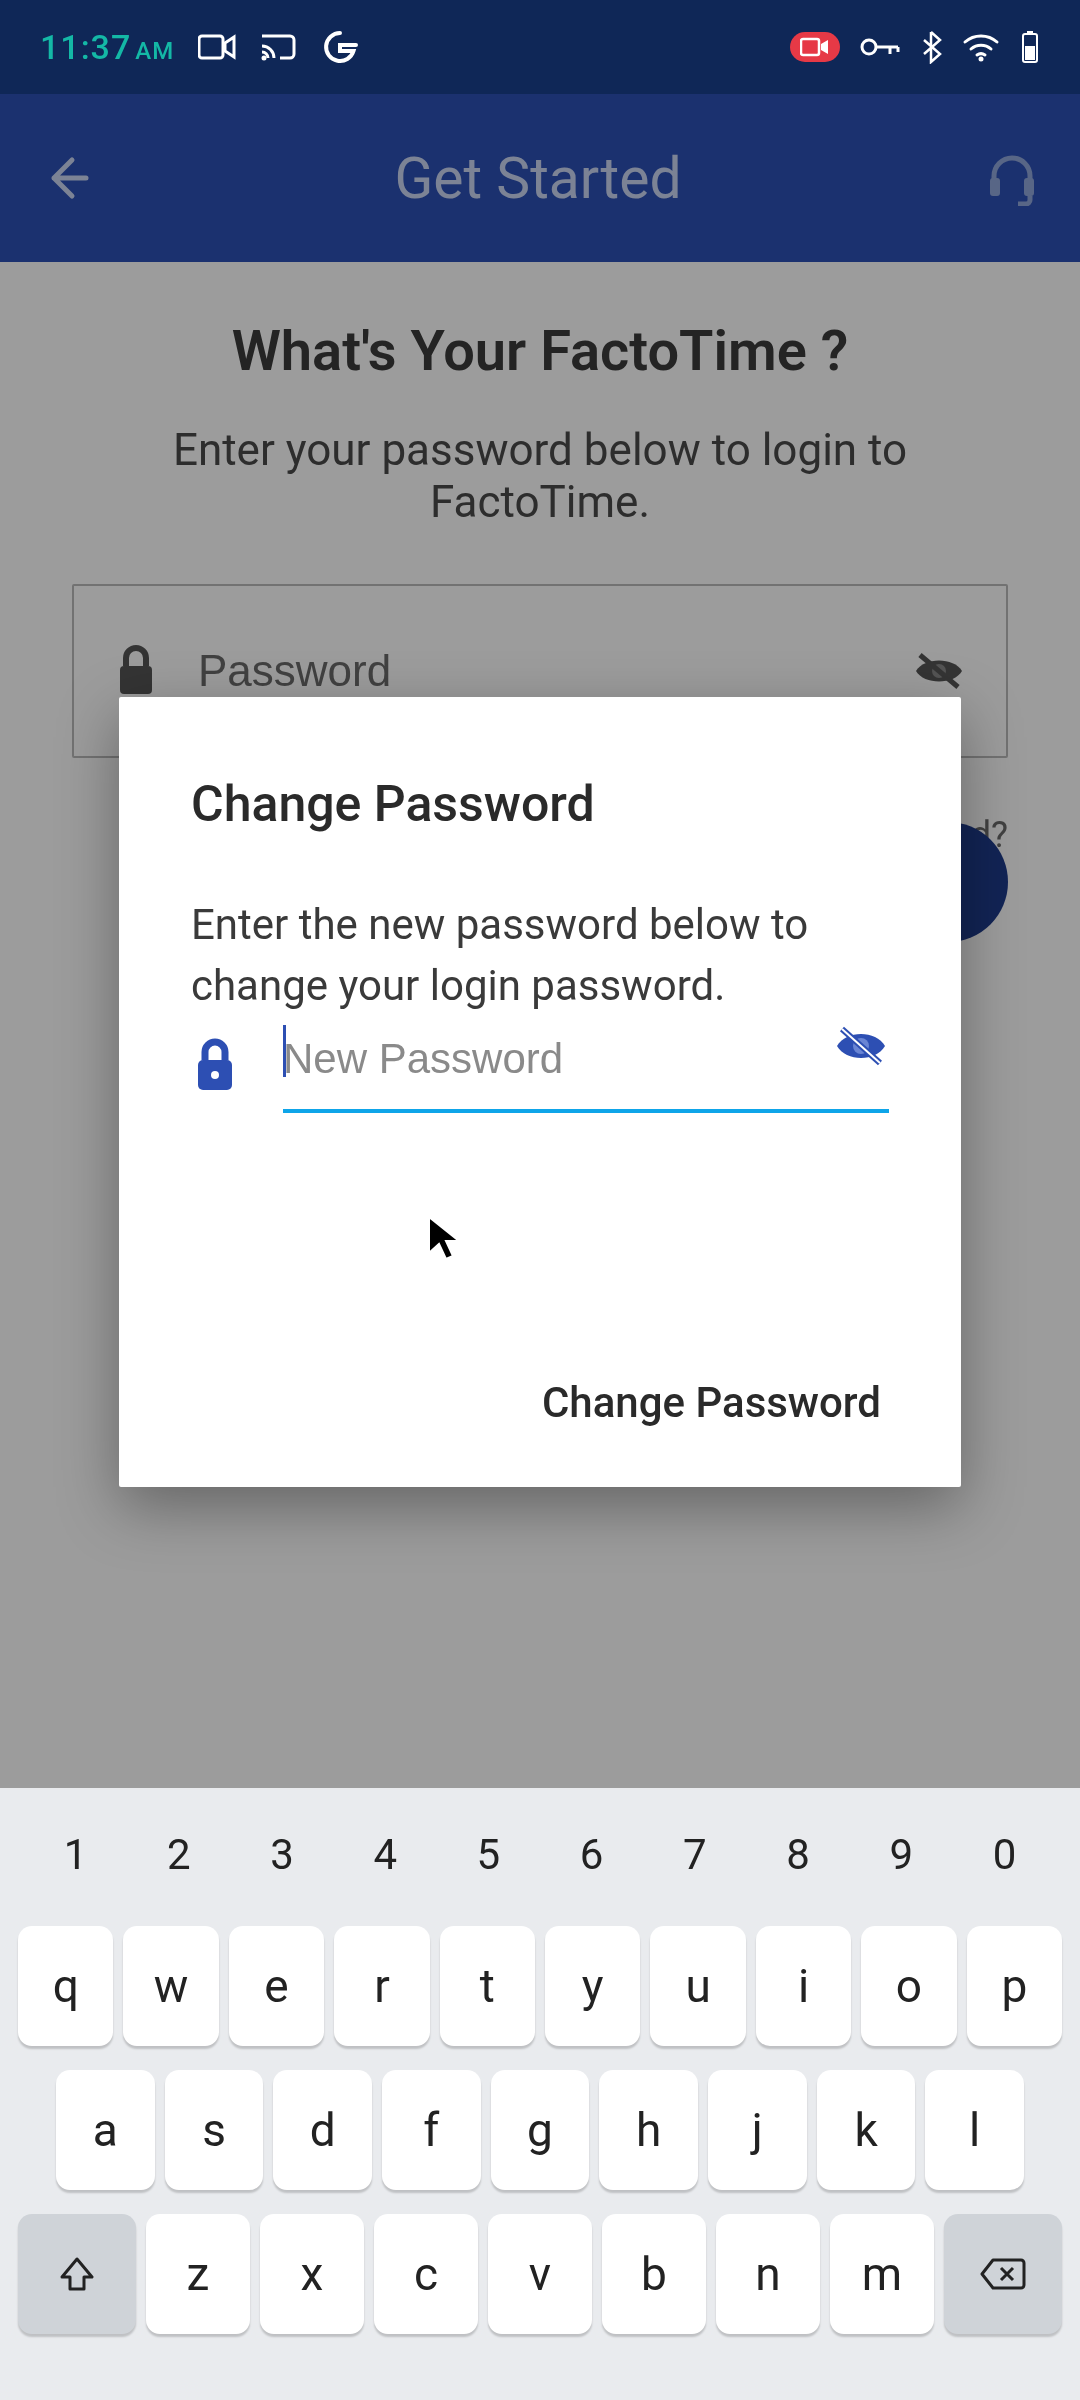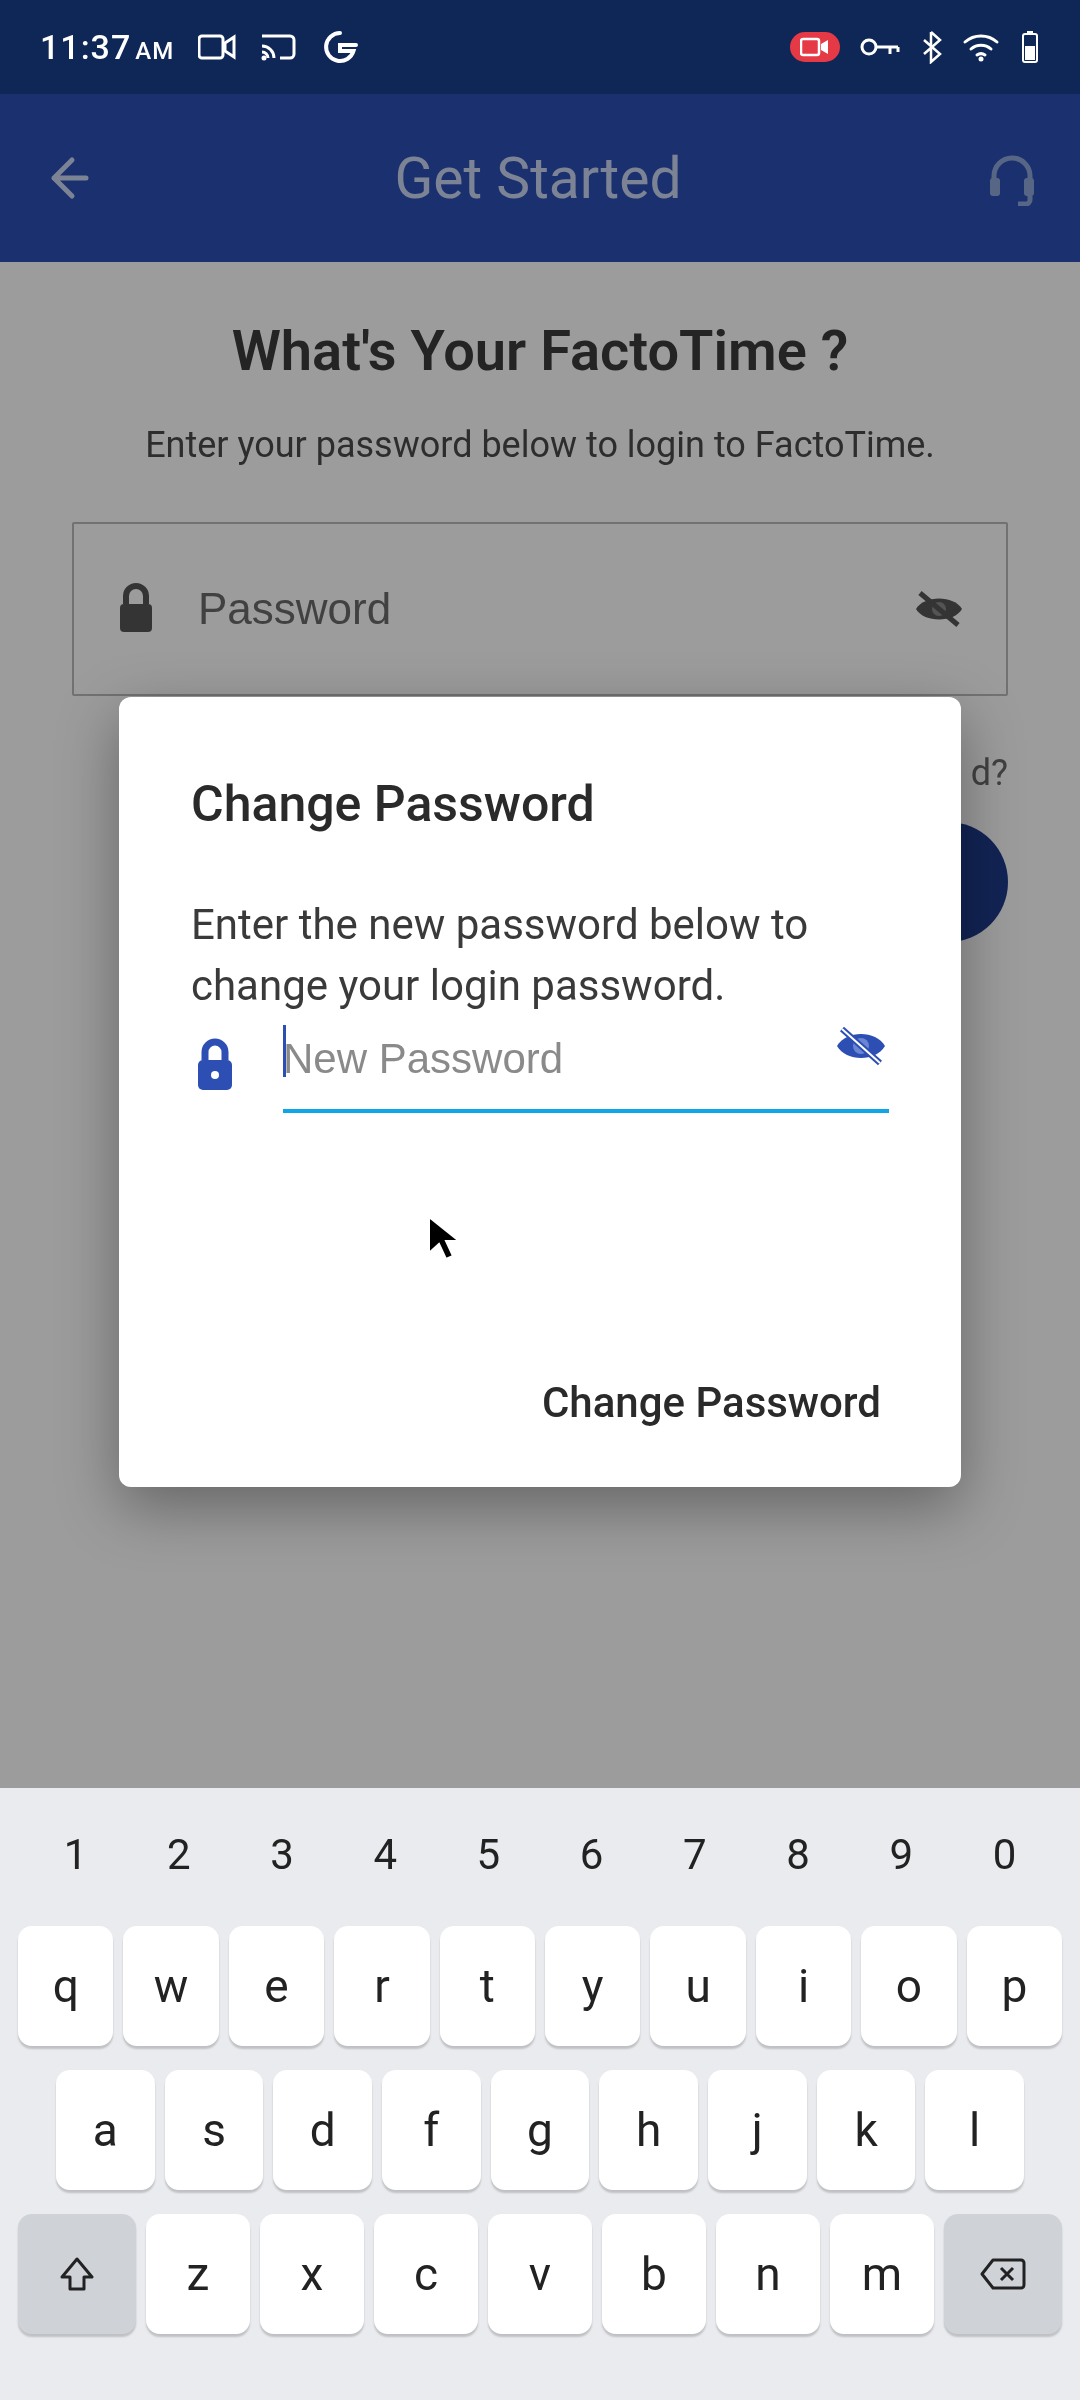--- a/index.html
+++ b/index.html
@@ -1,48 +1,48 @@
 <!DOCTYPE html>
 <html><head>
 <meta charset="utf-8">
 <style>
   * { box-sizing: border-box; margin: 0; padding: 0; }
   html, body { width: 1080px; height: 2400px; overflow: hidden; font-family: -apple-system, BlinkMacSystemFont, "Segoe UI", Roboto, sans-serif; }
   body { background: #f5f5f5; position: relative; }
 
   
-  .status-bar { height: 94px; background: #0f2757; color: #ffffff; display: flex; align-items: center; padding: 4px 40px; justify-content: space-between; }
+  .status-bar { height: 94px; background: #0f2757; color: #14b8a6; display: flex; align-items: center; padding: 4px 40px; justify-content: space-between; }
   .status-left { display: flex; align-items: center; gap: 24px; }
   .status-right { display: flex; align-items: center; gap: 20px; }
   .status-time { font-size: 34px; font-weight: 500; letter-spacing: 1px; }
   .status-time small { font-size: 24px; margin-left: 4px; }
   .status-icon { display: inline-flex; align-items: center; justify-content: center; }
   .rec-badge { background: #e63946; border-radius: 20px; padding: 4px 10px; display: flex; align-items: center; }
 
   
   .app-bar { height: 168px; background: #2d4fb3; display: flex; align-items: center; padding: 0 40px; position: relative; }
   .back-btn { color: #c8d4f0; }
   .app-title { flex: 1; text-align: center; color: #c8d4f0; font-size: 57px; font-weight: 400; }
   .support-btn { color: #8fa5d8; }
 
   
   .page { position: absolute; top: 262px; left: 0; right: 0; bottom: 0; background: #fcfcfc; padding: 56px 72px 0; }
   .page-heading { font-size: 56px; font-weight: 600; color: #3a3a3a; text-align: center; margin-bottom: 40px; }
-  .page-sub { font-size: 36px; color: #4a4a4a; text-align: center; margin-bottom: 56px; }
+  .page-sub { font-size: 44px; color: #4a4a4a; text-align: center; margin-bottom: 56px; }
   .pw-field { border: 2px solid #b8b8b8; border-radius: 2px; height: 174px; display: flex; align-items: center; padding: 0 40px; gap: 40px; }
   .pw-field input { flex: 1; border: none; background: transparent; font-size: 44px; color: #333; outline: none; }
   .pw-field input::placeholder { color: #6a6a6a; }
   .forgot-row { text-align: right; margin-top: 56px; color: #6a6a6a; font-size: 36px; }
   .circle-btn { width: 120px; height: 120px; border-radius: 60px; background: #1e3a8a; position: absolute; right: 72px; top: 560px; }
 
   
   .scrim { position: absolute; top: 94px; left: 0; right: 0; bottom: 0; background: rgba(0,0,0,0.38); }
 
   
-  .modal { position: absolute; left: 119px; top: 697px; width: 842px; height: 790px; background: #fff; border-radius: 12px; box-shadow: 0 20px 60px rgba(0,0,0,0.35); padding: 78px 72px 48px; display: flex; flex-direction: column; }
+  .modal { position: absolute; left: 119px; top: 697px; width: 842px; height: 790px; background: #fff; border-radius: 2px; box-shadow: 0 20px 60px rgba(0,0,0,0.35); padding: 78px 72px 48px; display: flex; flex-direction: column; }
   .modal-title { font-size: 50px; font-weight: 500; color: #2a2a2a; margin-bottom: 62px; }
   .modal-text { font-size: 42px; color: #3a3a3a; line-height: 1.45; }
   .modal-field { display: flex; align-items: center; gap: 44px; }
   .modal-input-wrap { flex: 1; position: relative; display: flex; align-items: center; }
   .modal-input { flex: 1; border: none; border-bottom: 4px solid #0ea5e9; padding: 18px 60px 26px 0; font-size: 42px; color: #be185d; outline: none; background: transparent; }
   .modal-input::placeholder { color: #8a8a8a; }
   .caret { position: absolute; left: 0; top: 8px; width: 3px; height: 52px; background: #2d4fb3; }
   .eye-toggle { position: absolute; right: 0; top: 6px; }
   .modal-action { margin-top: auto; text-align: right; font-size: 42px; font-weight: 500; color: #2a2a2a; padding: 12px 8px; }
 

